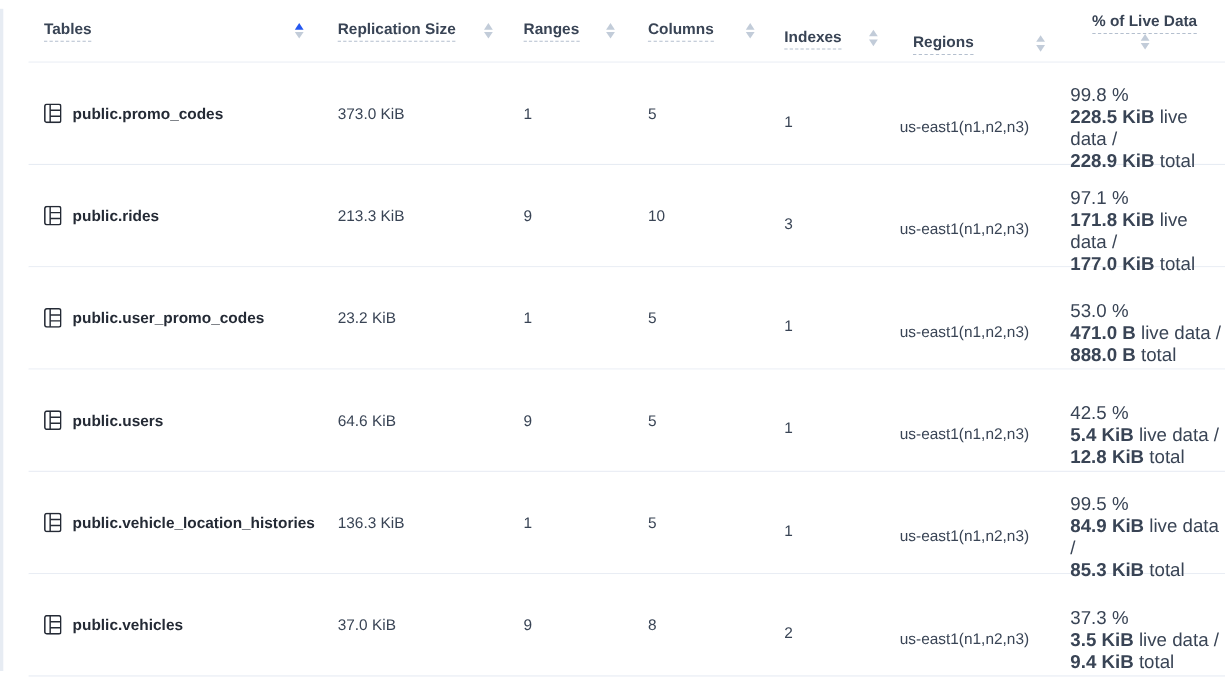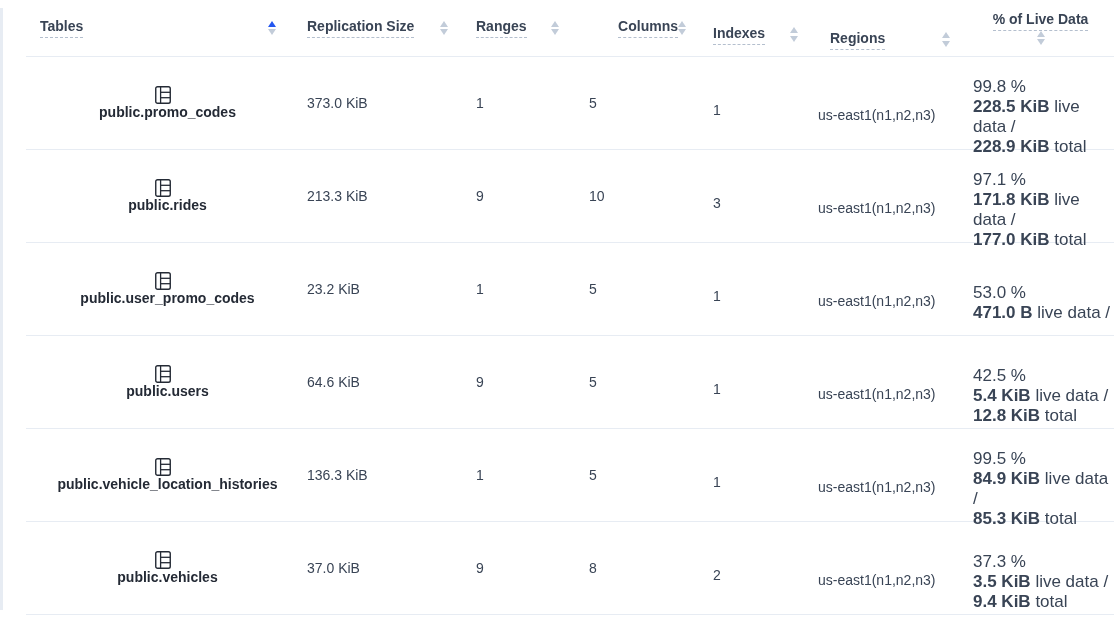--- a/index.html
+++ b/index.html
@@ -37,40 +37,40 @@
   .sort { display: flex; flex-direction: column; align-items: center; cursor: pointer; flex: none; }
   .car { width: 0; height: 0; border-left: 4.5px solid transparent; border-right: 4.5px solid transparent; }
   .car.up   { border-bottom: 6px solid #c2ccd9; }
   .car.down { border-top: 6px solid #c2ccd9; margin-top: 2.5px; }
   .sort.asc .car.up { border-bottom-color: #2457f0; }
 
   
   .c1 { width: 269px; padding-left: 14px; }
   .c2 { width: 168px; padding-left: 12px; }
   .c3 { width: 114px; padding-left: 13px; }
-  .c4 { width: 124px; padding-left: 12px; justify-content: flex-end; }
+  .c4 { width: 124px; padding-left: 12px; }
   .c5 { width: 117px; padding-left: 12px; margin-top: 13px; }
   .c6 { width: 143px; padding-left: 12px; margin-top: 23px; }
   .c7 { width: 153px; padding-left: 12px; flex-direction: column; }
   .thead .c1 { padding-right: 19px; }
   .thead .c2 { padding-right: 15px; }
   .thead .c3 { padding-right: 18px; }
   .thead .c4 { padding-right: 15px; }
   .thead .c5 { padding-right: 20px; }
   .thead .c6 { padding-right: 11px; }
   .thead .c7 { padding-right: 6px; }
 
   
   .tr {
     display: flex; height: 93px; align-items: center;
     border-bottom: 1px solid #e7ecf3;
     background: #ffffff;
   }
   .td { font-size: 14px; color: #394455; }
-  .td.c1 { display: flex; align-items: center; flex-direction: column; }
+  .td.c1 { display: flex; align-items: center; }
   .tr .c6 { padding-left: 0; }
   .tbl-icon { flex: none; width: 16px; height: 18px; color: #242a35; margin-right: 10px; display: inline-flex; }
   .tbl-icon svg { width: 16px; height: 18px; display: block; }
   .tbl-name { font-weight: 700; color: #242a35; white-space: nowrap; cursor: pointer; }
   .live-cell { line-height: 20px; font-size: 17px; color: #394455; margin-top: 28px; }
   .live-line .num { font-weight: 700; }
 </style>
 </head>
 <body>
 
@@ -192,20 +192,21 @@
       <span class="tbl-name">public.user_promo_codes</span>
     </div>
     <div class="td c2">23.2 KiB</div>
     <div class="td c3">1</div>
     <div class="td c4">5</div>
     <div class="td c5">1</div>
     <div class="td c6">us-east1(n1,n2,n3)</div>
     <div class="td c7 live-cell">
       <div class="live-pct">53.0 %</div>
       <div class="live-line"><span class="num">471.0 B</span> <span>live data /</span></div>
+      <div class="live-line"><span class="num">888.0 B</span> <span>total</span></div>
     </div>
   </div>
 
   <div class="tr">
     <div class="td c1">
       <span class="tbl-icon">
         <svg viewBox="0 0 16 18" fill="none" xmlns="http://www.w3.org/2000/svg">
           <rect x="0.75" y="0.75" width="14.5" height="16.5" rx="1.8" stroke="currentColor" stroke-width="1.4"></rect>
           <line x1="5.6" y1="0.9" x2="5.6" y2="17.1" stroke="currentColor" stroke-width="1.3"></line>
           <line x1="5.6" y1="6.3" x2="15.1" y2="6.3" stroke="currentColor" stroke-width="1.3"></line>

